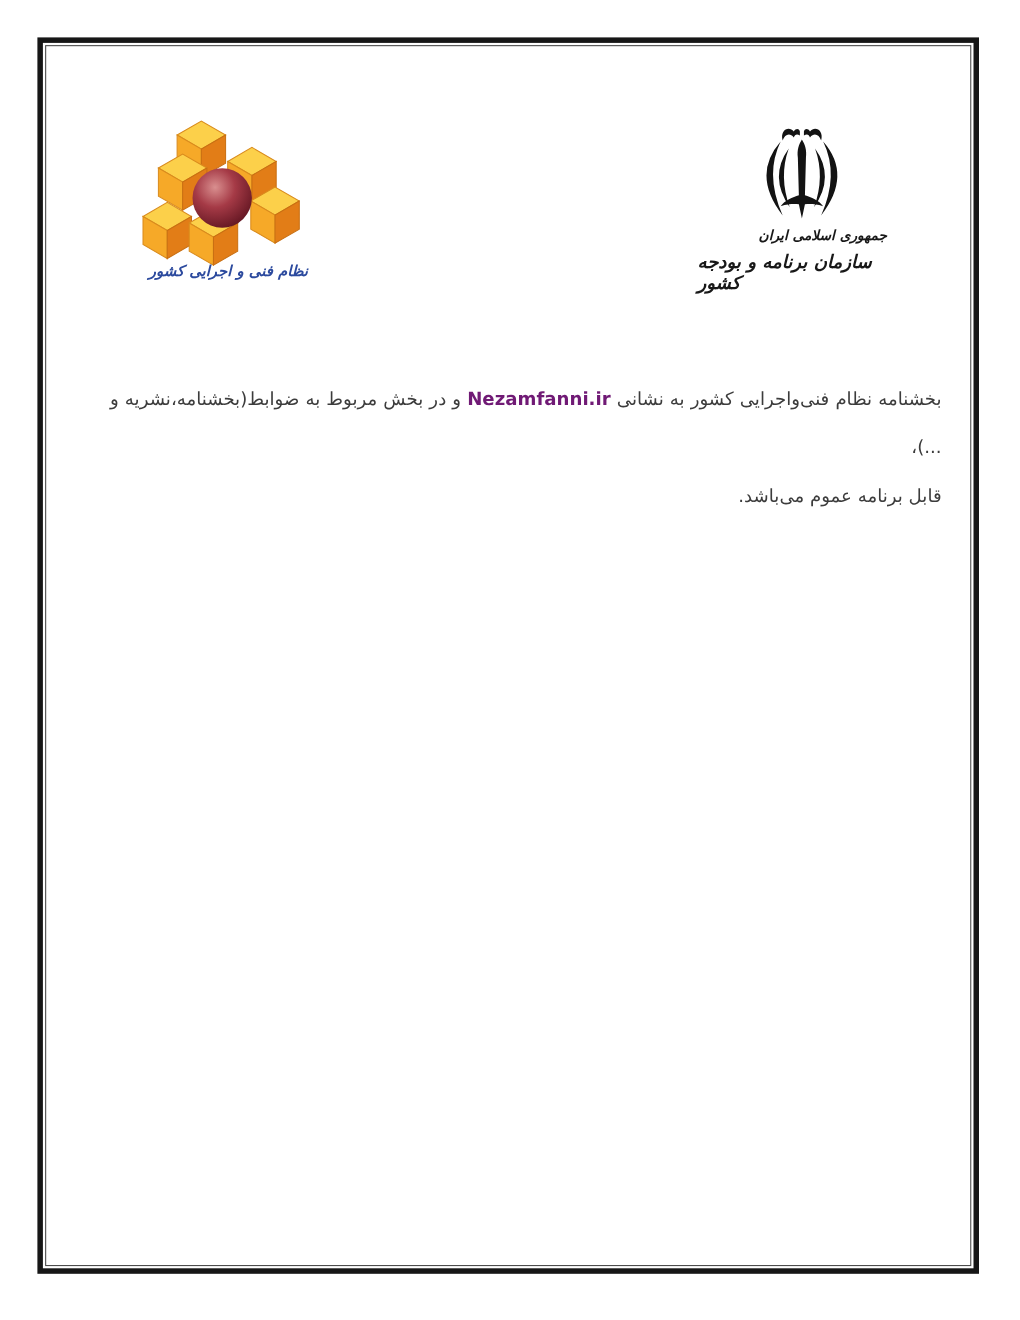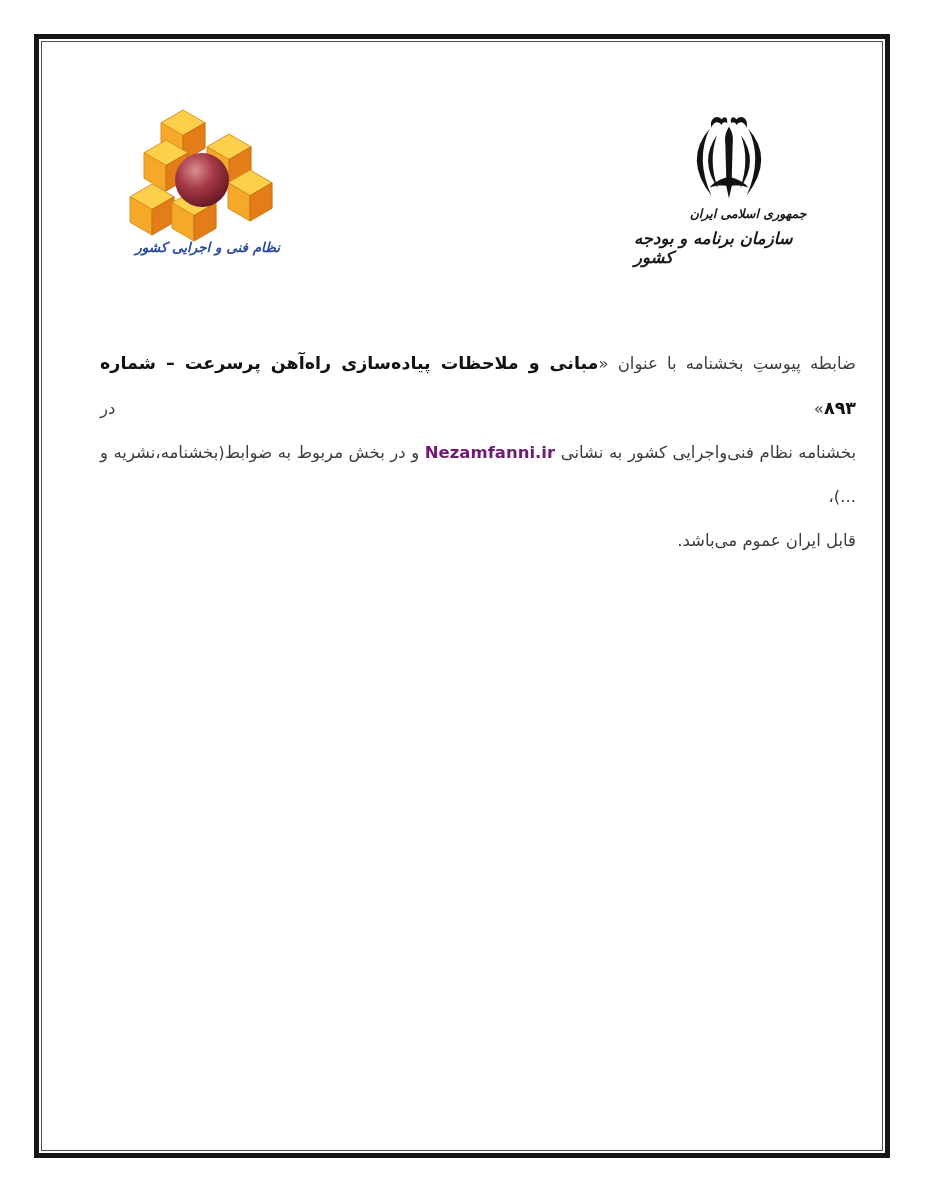--- a/index.html
+++ b/index.html
@@ -149,18 +149,17 @@
       <path d="M37,24 Q17,52 38,82 Q27,52 37,24 Z"></path>
       <path d="M63,24 Q83,52 62,82 Q73,52 63,24 Z"></path>
 
       <path d="M50,15 C53,20 55,25 54,33 L53,70 C59,72 67,75 71,81 C62,78 56,79 53,79 L50,93 L47,79 C44,79 38,78 29,81 C33,75 41,72 47,70 L46,33 C45,25 47,20 50,15 Z"></path>
     </g>
   </svg>
   <div class="emblem-caption-1">جمهوری اسلامی ایران</div>
   <div class="emblem-caption-2">سازمان برنامه و بودجه کشور</div>
 
   <div class="notice" dir="rtl">
-    <span class="nline"><span>ضابطه پیوستِ بخشنامه با عنوان «</span><span class="bold-title">مبانی و ملاحظات پیاده‌سازی راه‌آهن پرسرعت – شماره ۸۹۳</span><span>» در</span></span>
     <span class="nline"><span>بخشنامه نظام فنی‌واجرایی کشور به نشانی </span><a class="site-link">Nezamfanni.ir</a><span> و در بخش مربوط به ضوابط(بخشنامه،نشریه و ...)،</span></span>
-    <span class="nline last"><span>قابل ایران عموم می‌باشد.</span></span>
+    <span class="nline last"><span>قابل برنامه عموم می‌باشد.</span></span>
   </div>
 
 </div>
 
 </body></html>

